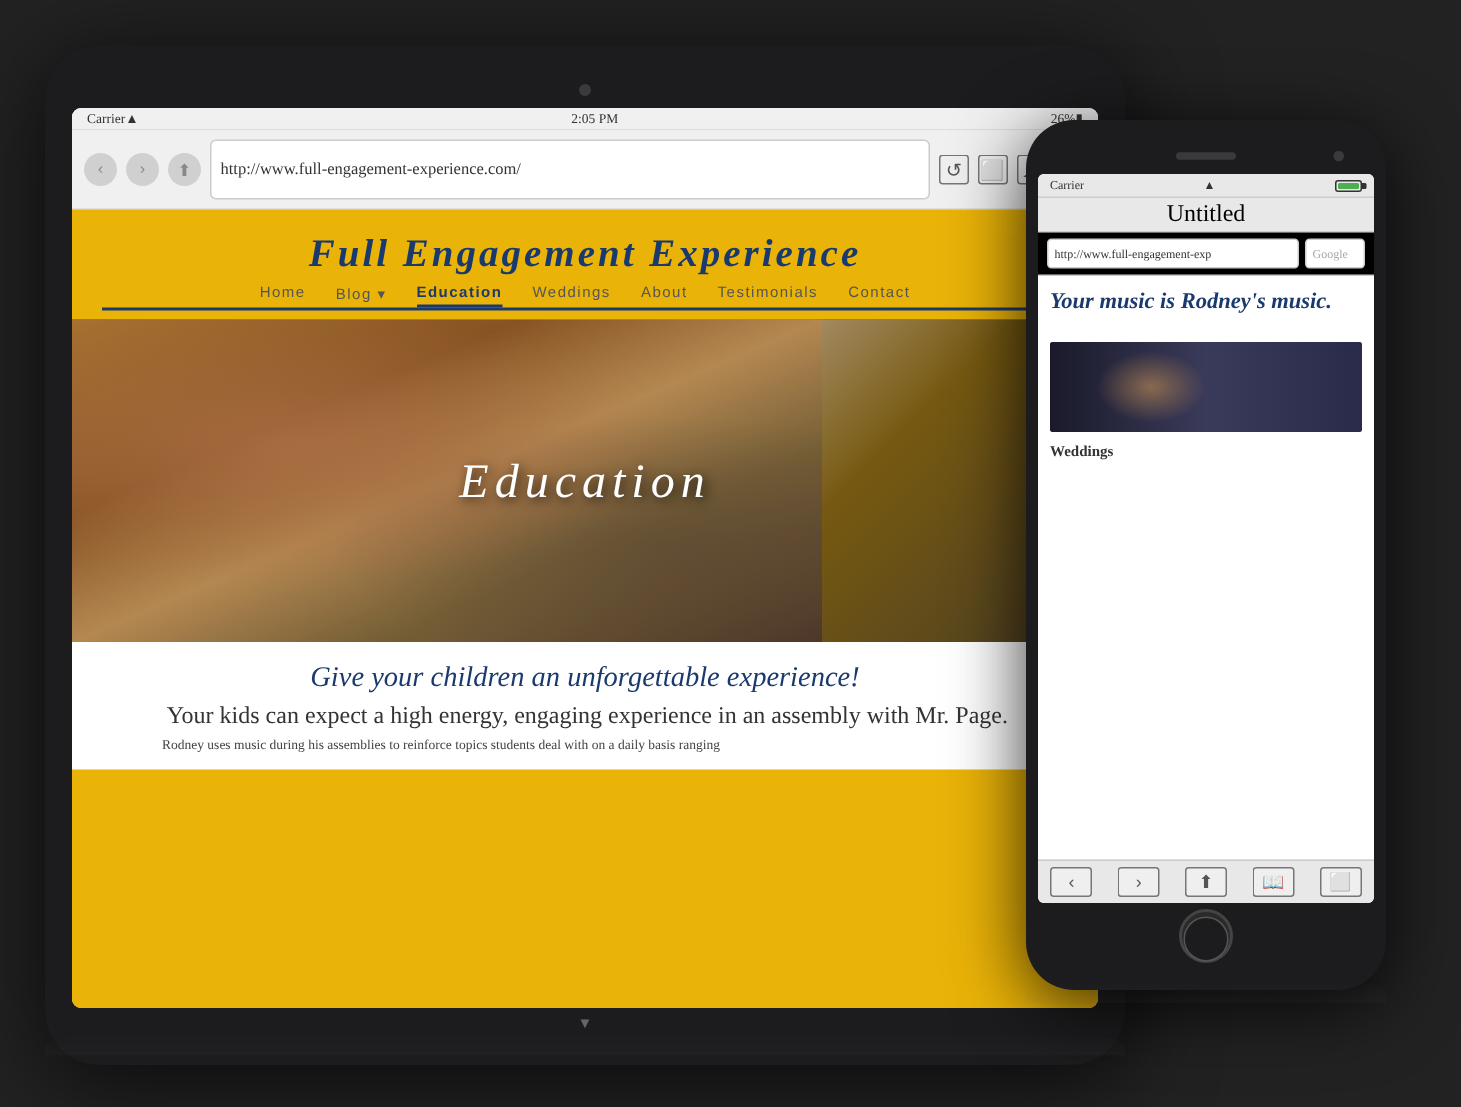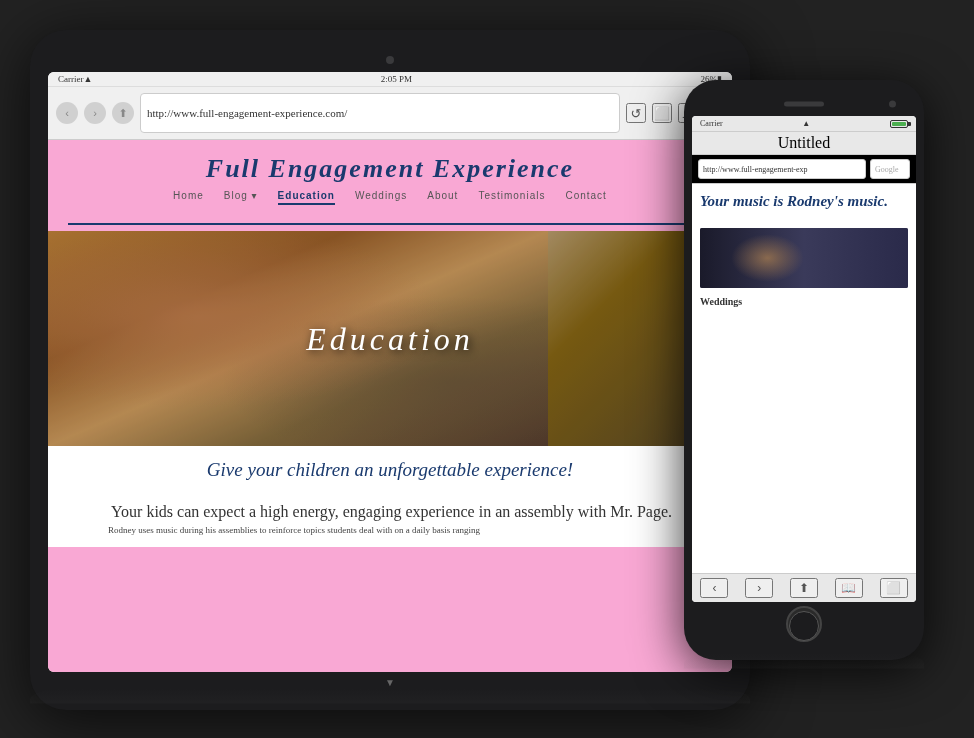--- a/index.html
+++ b/index.html
@@ -129,21 +129,21 @@
       padding: 2px 10px;
       font-size: 9px;
       color: #333;
       border-bottom: 1px solid #ddd;
     }
 
     
     .website-content {
       flex: 1;
       overflow: hidden;
-      background: #f9a8d4;
+      background: #eab308;
     }
 
     .site-header {
       text-align: center;
       padding: 14px 20px 6px;
       position: relative;
     }
 
     .site-title {
       font-family: Georgia, serif;
@@ -161,21 +161,21 @@
 
     .site-nav {
       display: flex;
       justify-content: center;
       gap: 20px;
       font-size: 10px;
       color: #555;
       letter-spacing: 1px;
       font-family: Arial, sans-serif;
       border-bottom: 2px solid #1a3a6e;
-      padding-bottom: 18px;
+      padding-bottom: 0;
     }
 
     .site-nav .nav-active {
       color: #1a3a6e;
       font-weight: bold;
       border-bottom: 2px solid #1a3a6e;
       padding-bottom: 2px;
     }
 
     .site-nav span {
@@ -249,21 +249,21 @@
       padding: 12px 60px;
       text-align: center;
       background: #fff;
     }
 
     .content-heading {
       font-family: Georgia, serif;
       font-size: 19px;
       color: #1a3a6e;
       font-style: italic;
-      margin-bottom: 20px;
+      margin-bottom: 4px;
       line-height: 1.3;
     }
 
     .content-text {
       font-size: 16px;
       color: #333;
       text-align: right;
       font-weight: normal;
       margin-bottom: 4px;
     }

